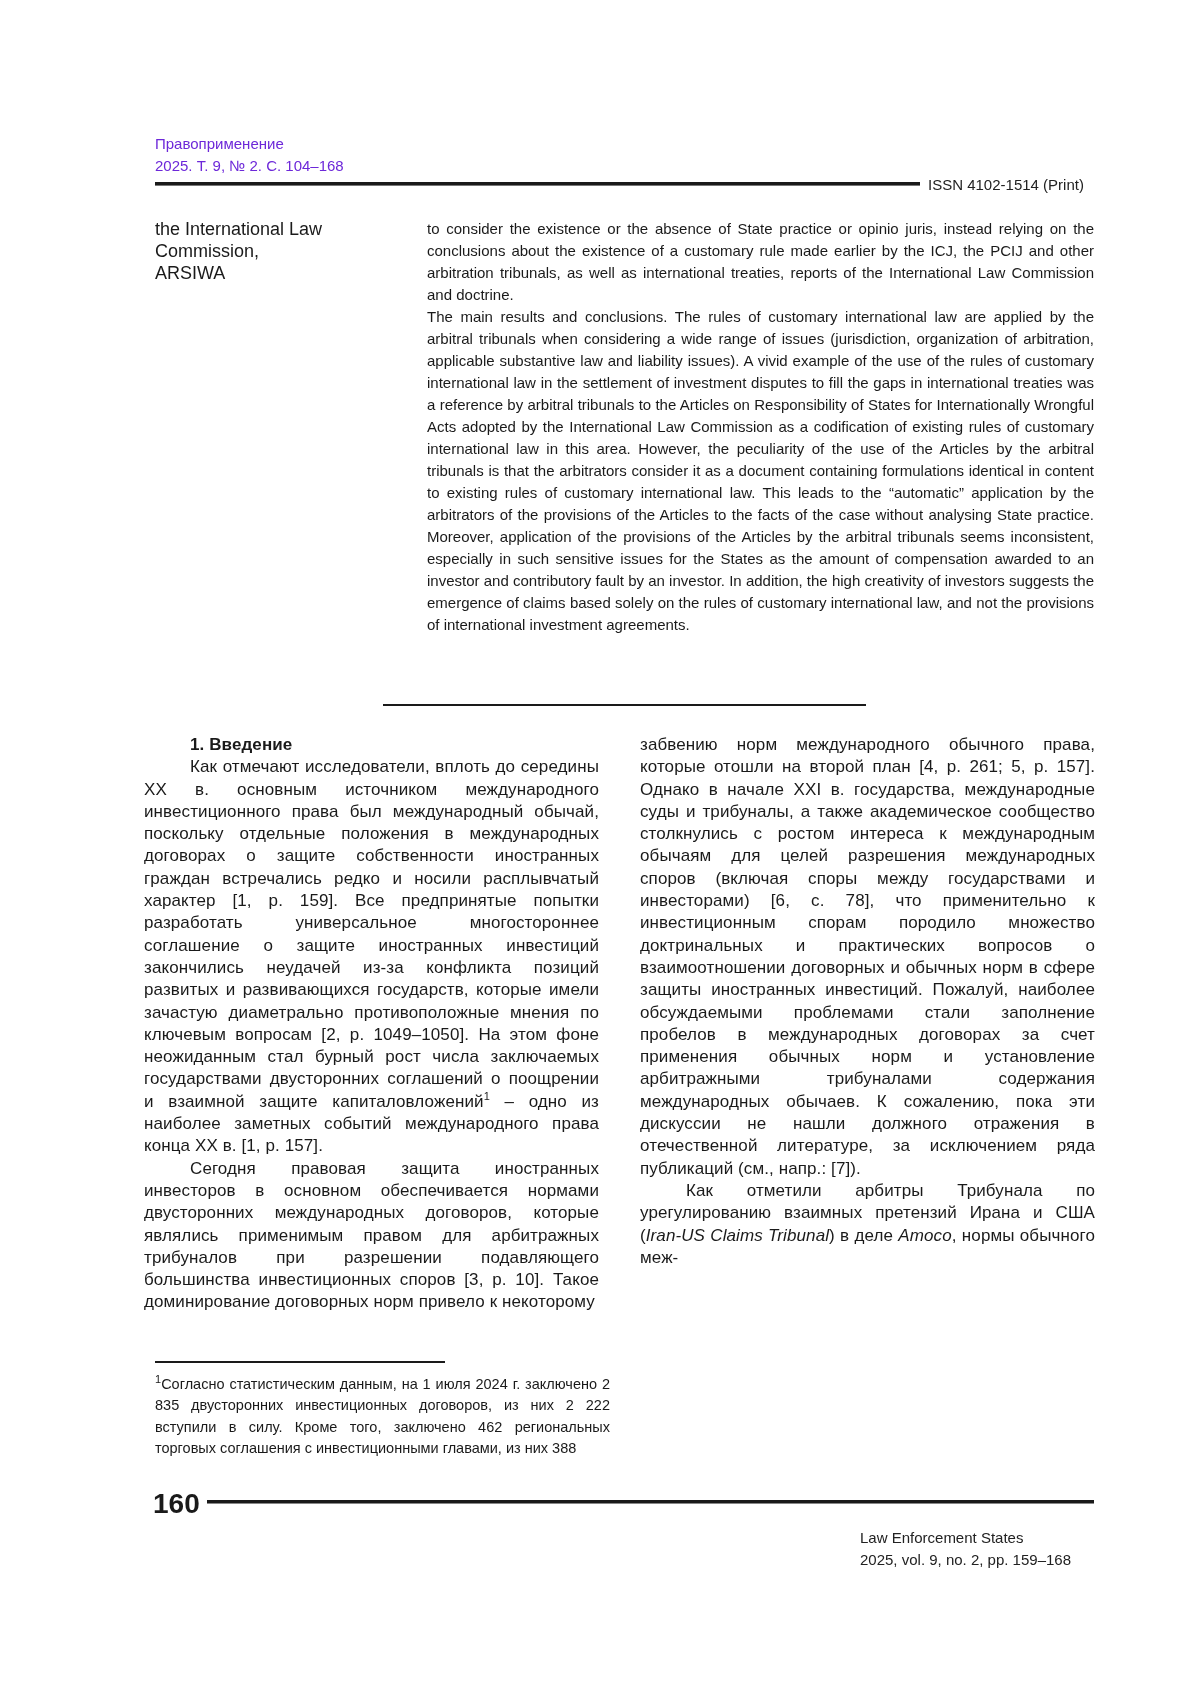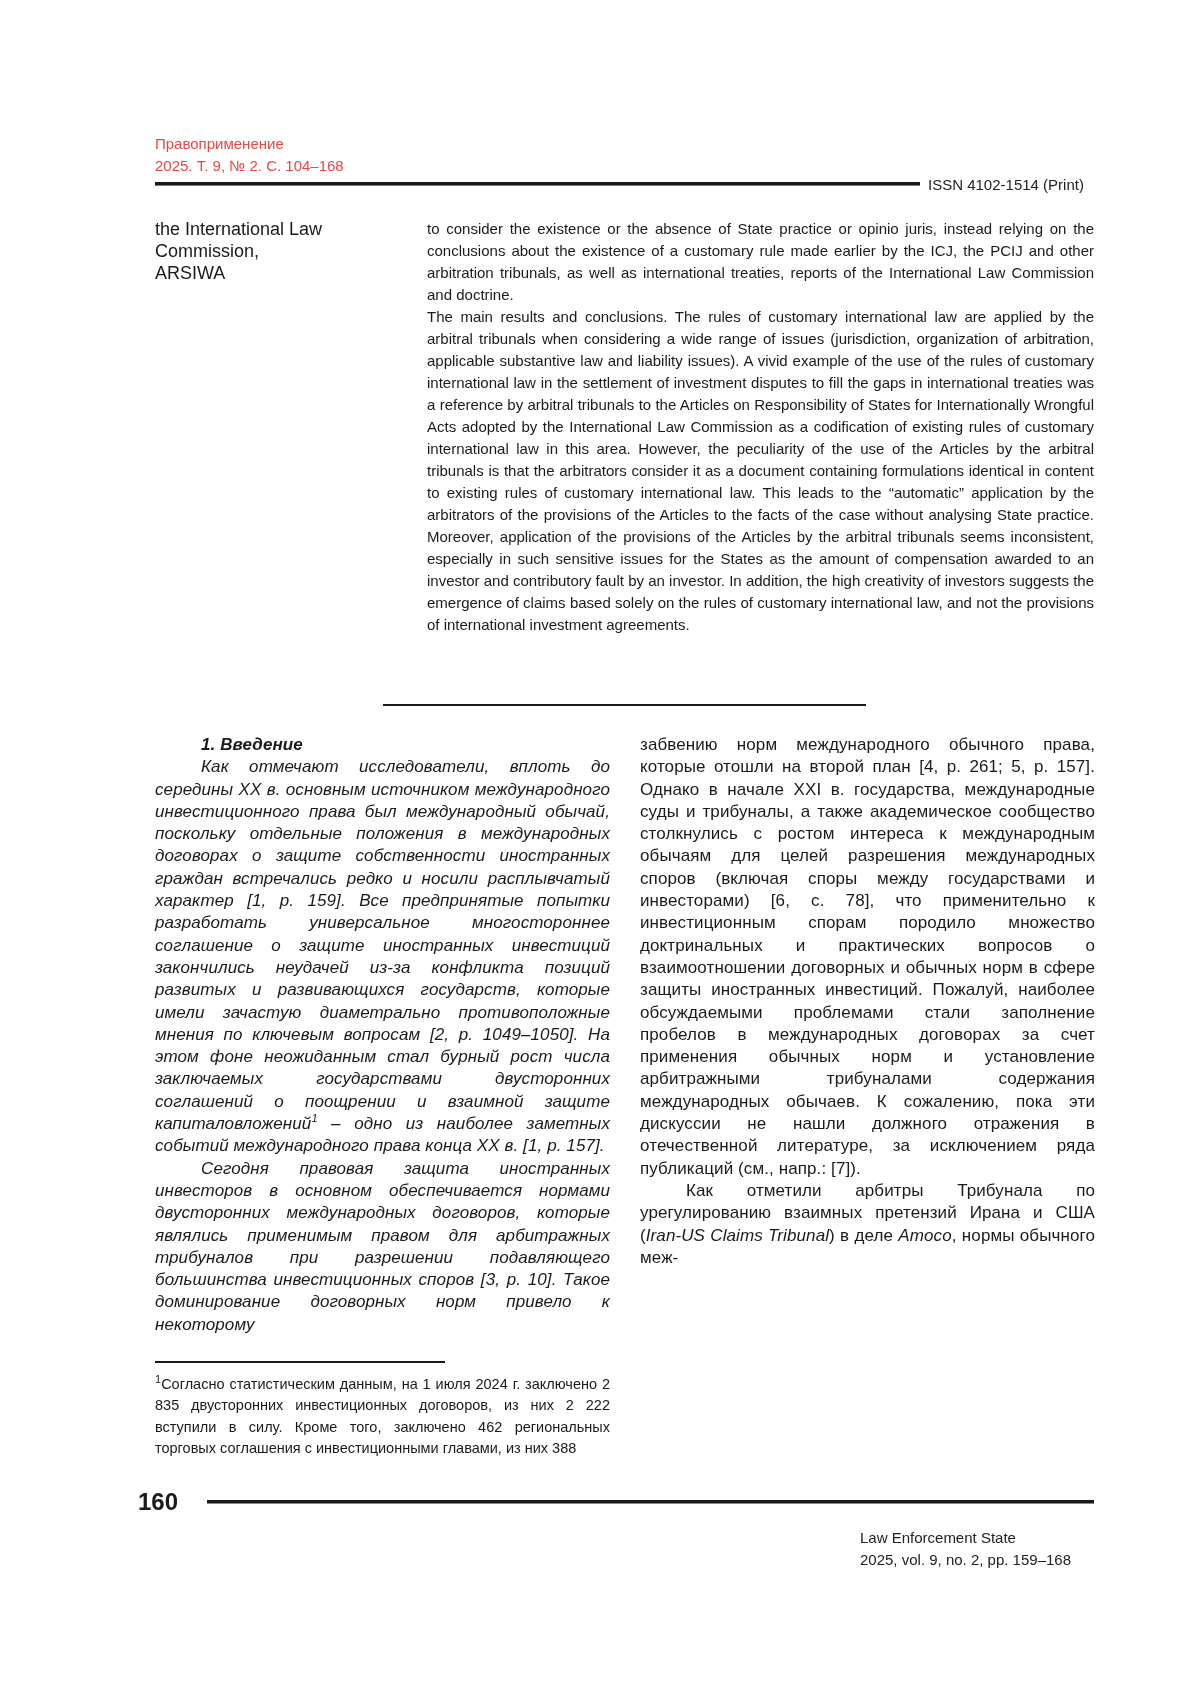--- a/index.html
+++ b/index.html
@@ -1,43 +1,43 @@
 <!DOCTYPE html>
 <html><head>
 <meta charset="utf-8">
 <style>
   html, body { margin: 0; padding: 0; background: #ffffff; }
   body { width: 1200px; height: 1697px; position: relative; overflow: hidden; color: #1a1a1a; font-family: "Liberation Sans", sans-serif; }
   .page { position: absolute; left: 0; top: 0; width: 1200px; height: 1697px; }
 
-  .hdr-left { position: absolute; left: 155px; top: 133px; font-size: 15px; line-height: 22px; color: #ef4444; }
+  .hdr-left { position: absolute; left: 155px; top: 133px; font-size: 15px; line-height: 22px; color: #6d28d9; }
   .hdr-rule { position: absolute; left: 155px; top: 182px; width: 765px; height: 3px; background: #1a1a1a; border-bottom: 1px solid #777; }
   .hdr-issn { position: absolute; left: 928px; top: 176px; font-size: 15px; color: #222; white-space: nowrap; }
 
   .kw-col { position: absolute; left: 155px; top: 218px; width: 260px; font-size: 18px; line-height: 22px; }
   .abs-col { position: absolute; left: 427px; top: 218px; width: 667px; font-size: 15px; line-height: 22px; text-align: justify; }
   .abs-col p { margin: 0; }
 
   .mid-rule { position: absolute; left: 383px; top: 704px; width: 483px; height: 2px; background: #1a1a1a; }
 
   .col { position: absolute; top: 734px; width: 455px; font-size: 17px; line-height: 22.3px; text-align: justify; letter-spacing: 0.1px; }
-  .col-left { left: 155px; font-style: italic; }
+  .col-left { left: 144px; }
   .col-right { left: 640px; }
   .col p { margin: 0; }
   .indent { text-indent: 46px; }
   .section-title { font-weight: bold; padding-left: 46px; }
   sup { font-size: 11px; line-height: 0; }
 
   .fn-rule { position: absolute; left: 155px; top: 1361px; width: 290px; height: 1.5px; background: #1a1a1a; }
   .fn { position: absolute; top: 1374px; width: 455px; font-size: 14.5px; line-height: 21.3px; text-align: justify; }
   .fn-left { left: 155px; }
   .fn-right { left: 640px; }
   .fn p { margin: 0; }
 
-  .pg-num { position: absolute; left: 138px; top: 1488px; font-size: 24px; font-weight: bold; }
+  .pg-num { position: absolute; left: 153px; top: 1488px; font-size: 28px; font-weight: bold; }
   .pg-rule { position: absolute; left: 207px; top: 1500px; width: 887px; height: 3px; background: #1a1a1a; border-bottom: 1px solid #888; }
   .ftr-right { position: absolute; left: 860px; top: 1527px; font-size: 15px; line-height: 22px; color: #222; }
 </style>
 </head>
 <body>
 
 <div class="page">
 
   <div class="hdr-left">
     <div>Правоприменение</div>
@@ -70,16 +70,16 @@
     </div>
 
   <div class="fn-rule"></div>
   <div class="fn fn-left">
     <p><sup>1</sup><span>Согласно статистическим данным, на 1 июля 2024 г. заключено 2 835 двусторонних инвестиционных договоров, из них 2 222 вступили в силу. Кроме того, заключено 462 региональных торговых соглашения с инвестиционными главами, из них 388</span></p>
   </div>
 
   <div class="pg-num">160</div>
   <div class="pg-rule"></div>
   <div class="ftr-right">
-    <div>Law Enforcement State</div>
+    <div>Law Enforcement States</div>
     <div>2025, vol. 9, no. 2, pp. 159–168</div>
   </div>
 </div>
 
 </body></html>

